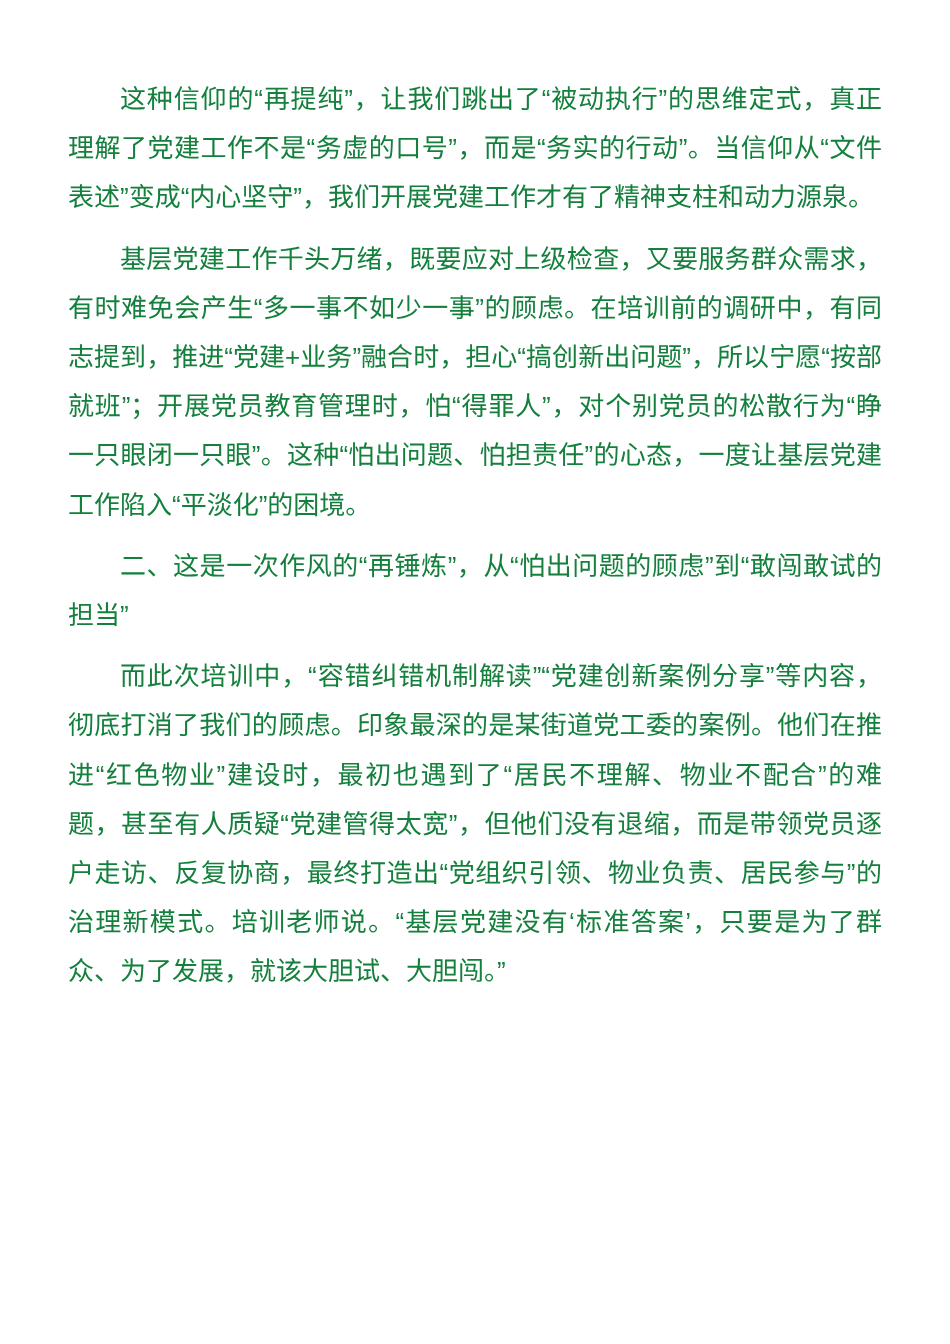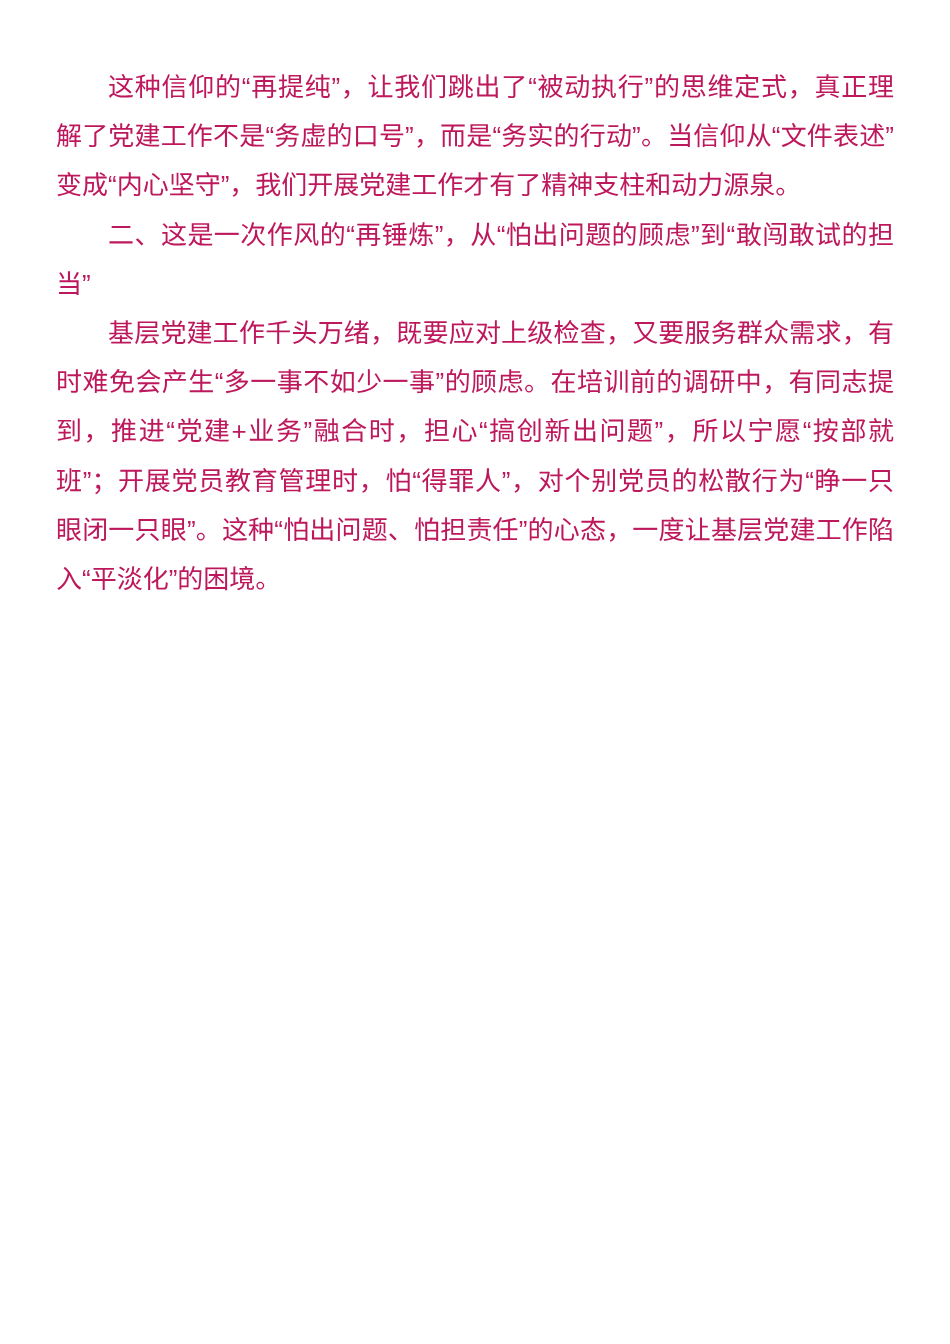--- a/index.html
+++ b/index.html
@@ -14,36 +14,37 @@
     background: #ffffff;
     box-sizing: border-box;
     padding: 63px 56px 0 56px;
     overflow: hidden;
     font-family: "Liberation Sans", sans-serif;
   }
   .doc-body {
     width: 838px;
   }
   .para {
-    margin: 0;
+    margin: 12px;
     padding: 0;
-    color: #be185d;
+    color: #15803d;
     font-size: 26px;
     line-height: 49.2px;
     text-align: justify;
     text-justify: inter-ideograph;
     text-indent: 2em;
     font-weight: 500;
     letter-spacing: 0;
     word-break: break-all;
     font-family: "Liberation Sans", sans-serif;
   }
 </style>
 </head>
 <body>
 
 <div class="page">
   <div class="doc-body">
     <p class="para">这种信仰的“再提纯”，让我们跳出了“被动执行”的思维定式，真正理解了党建工作不是“务虚的口号”，而是“务实的行动”。当信仰从“文件表述”变成“内心坚守”，我们开展党建工作才有了精神支柱和动力源泉。</p>
+    <p class="para">基层党建工作千头万绪，既要应对上级检查，又要服务群众需求，有时难免会产生“多一事不如少一事”的顾虑。在培训前的调研中，有同志提到，推进“党建+业务”融合时，担心“搞创新出问题”，所以宁愿“按部就班”；开展党员教育管理时，怕“得罪人”，对个别党员的松散行为“睁一只眼闭一只眼”。这种“怕出问题、怕担责任”的心态，一度让基层党建工作陷入“平淡化”的困境。</p>
     <p class="para">二、这是一次作风的“再锤炼”，从“怕出问题的顾虑”到“敢闯敢试的担当”</p>
-    <p class="para">基层党建工作千头万绪，既要应对上级检查，又要服务群众需求，有时难免会产生“多一事不如少一事”的顾虑。在培训前的调研中，有同志提到，推进“党建+业务”融合时，担心“搞创新出问题”，所以宁愿“按部就班”；开展党员教育管理时，怕“得罪人”，对个别党员的松散行为“睁一只眼闭一只眼”。这种“怕出问题、怕担责任”的心态，一度让基层党建工作陷入“平淡化”的困境。</p>
+    <p class="para">而此次培训中，“容错纠错机制解读”“党建创新案例分享”等内容，彻底打消了我们的顾虑。印象最深的是某街道党工委的案例。他们在推进“红色物业”建设时，最初也遇到了“居民不理解、物业不配合”的难题，甚至有人质疑“党建管得太宽”，但他们没有退缩，而是带领党员逐户走访、反复协商，最终打造出“党组织引领、物业负责、居民参与”的治理新模式。培训老师说。“基层党建没有‘标准答案’，只要是为了群众、为了发展，就该大胆试、大胆闯。”</p>
   </div>
 </div>
 
 </body></html>

